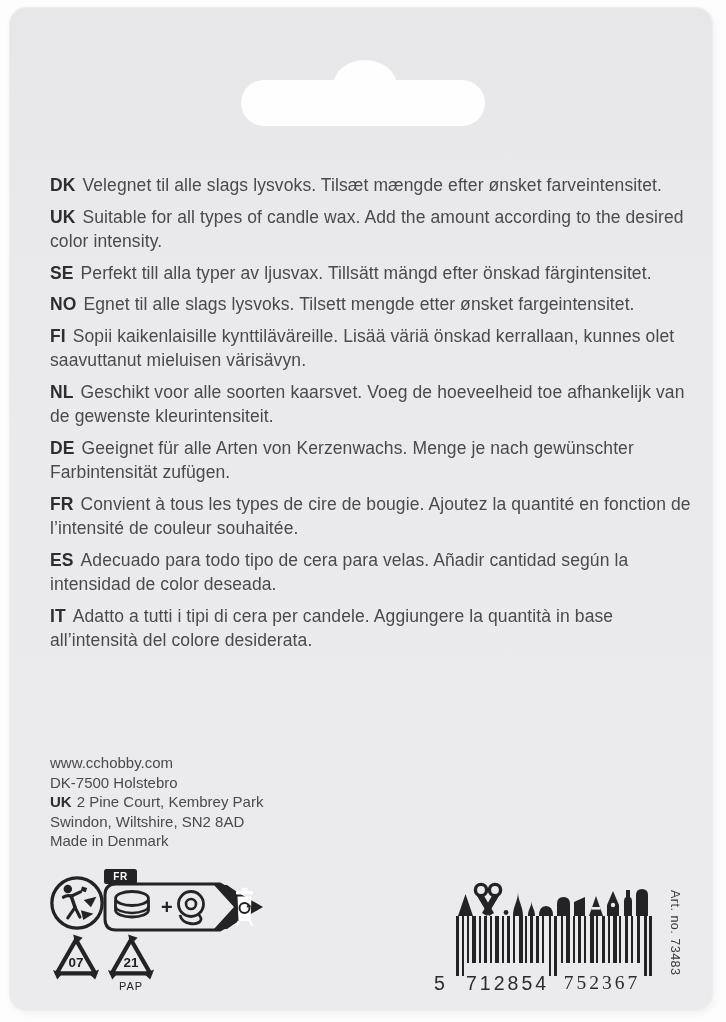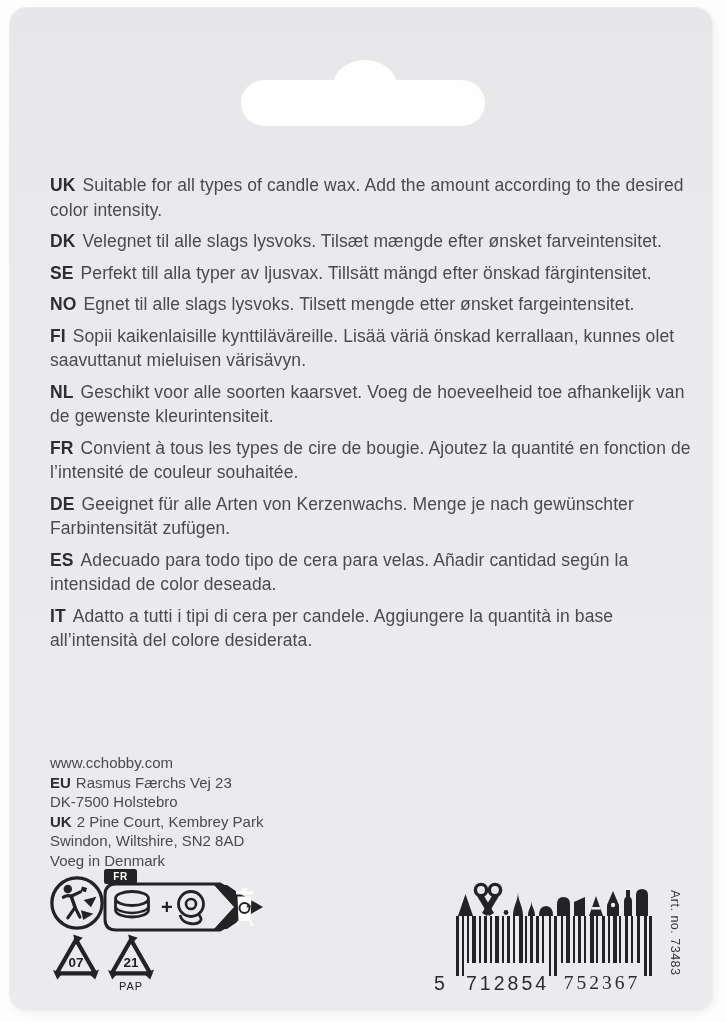--- a/index.html
+++ b/index.html
@@ -47,39 +47,38 @@
 </style>
 </head>
 <body>
 
 <div class="package">
 
   <div class="euro-slot-bump"></div>
   <div class="euro-slot"></div>
 
   <div class="instructions">
+    <p><span class="lang">DK</span><span>Velegnet til alle slags lysvoks. Tilsæt mængde efter ønsket farveintensitet.</span></p>
     <p><span class="lang">UK</span><span>Suitable for all types of candle wax. Add the amount according to the desired color intensity.</span></p>
-    <p><span class="lang">DK</span><span>Velegnet til alle slags lysvoks. Tilsæt mængde efter ønsket farveintensitet.</span></p>
     <p><span class="lang">SE</span><span>Perfekt till alla typer av ljusvax. Tillsätt mängd efter önskad färgintensitet.</span></p>
     <p><span class="lang">NO</span><span>Egnet til alle slags lysvoks. Tilsett mengde etter ønsket fargeintensitet.</span></p>
     <p><span class="lang">FI</span><span>Sopii kaikenlaisille kynttiläväreille. Lisää väriä önskad kerrallaan, kunnes olet saavuttanut mieluisen värisävyn.</span></p>
     <p><span class="lang">NL</span><span>Geschikt voor alle soorten kaarsvet. Voeg de hoeveelheid toe afhankelijk van de gewenste kleurintensiteit.</span></p>
+    <p><span class="lang">DE</span><span>Geeignet für alle Arten von Kerzenwachs. Menge je nach gewünschter Farbintensität zufügen.</span></p>
     <p><span class="lang">FR</span><span>Convient à tous les types de cire de bougie. Ajoutez la quantité en fonction de l’intensité de couleur souhaitée.</span></p>
-    <p><span class="lang">DE</span><span>Geeignet für alle Arten von Kerzenwachs. Menge je nach gewünschter Farbintensität zufügen.</span></p>
     <p><span class="lang">ES</span><span>Adecuado para todo tipo de cera para velas. Añadir cantidad según la intensidad de color deseada.</span></p>
     <p><span class="lang">IT</span><span>Adatto a tutti i tipi di cera per candele. Aggiungere la quantità in base all’intensità del colore desiderata.</span></p>
   </div>
 
   <div class="address">
     <div>www.cchobby.com</div>
-    <div><span class="lang">EU</span><span>Rasmus Færchs Vej 23</span></div>
     <div>DK-7500 Holstebro</div>
     <div><span class="lang">UK</span><span>2 Pine Court, Kembrey Park</span></div>
     <div>Swindon, Wiltshire, SN2 8AD</div>
-    <div>Voeg in Denmark</div>
+    <div>Made in Denmark</div>
   </div>
 
   <div class="tidyman">
     <svg width="58" height="58" viewBox="0 0 60 60">
       <circle cx="30" cy="30" r="26" class="stroke-ink" stroke-width="3.4"></circle>
       <circle cx="20.5" cy="15.5" r="4.4" class="ink"></circle>
       <path d="M16,24 Q20,21.5 24,23 L33.5,18.5" class="stroke-ink" stroke-width="3.4" stroke-linecap="round"></path>
       <path d="M24,23 L28,34.5" class="stroke-ink" stroke-width="3.6" stroke-linecap="round"></path>
       <path d="M28,34.5 L20.5,45.5 M28,34.5 L33,44.5" class="stroke-ink" stroke-width="3.2" stroke-linecap="round"></path>
       <rect x="34.5" y="13.5" width="5.5" height="4.6" class="ink" transform="rotate(18 37 15.5)"></rect>

